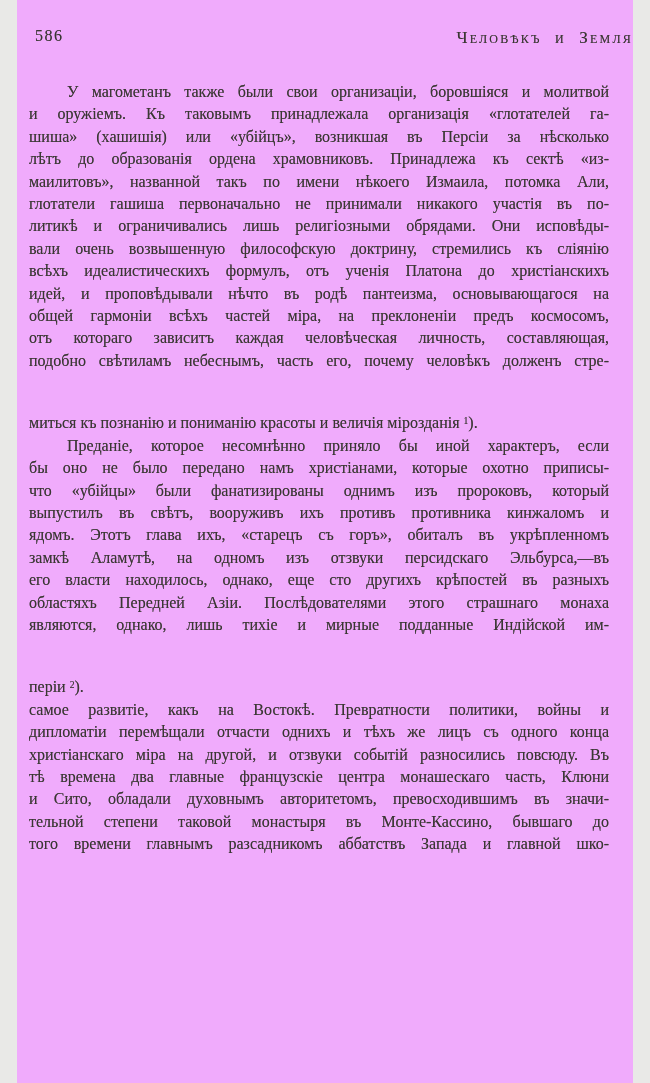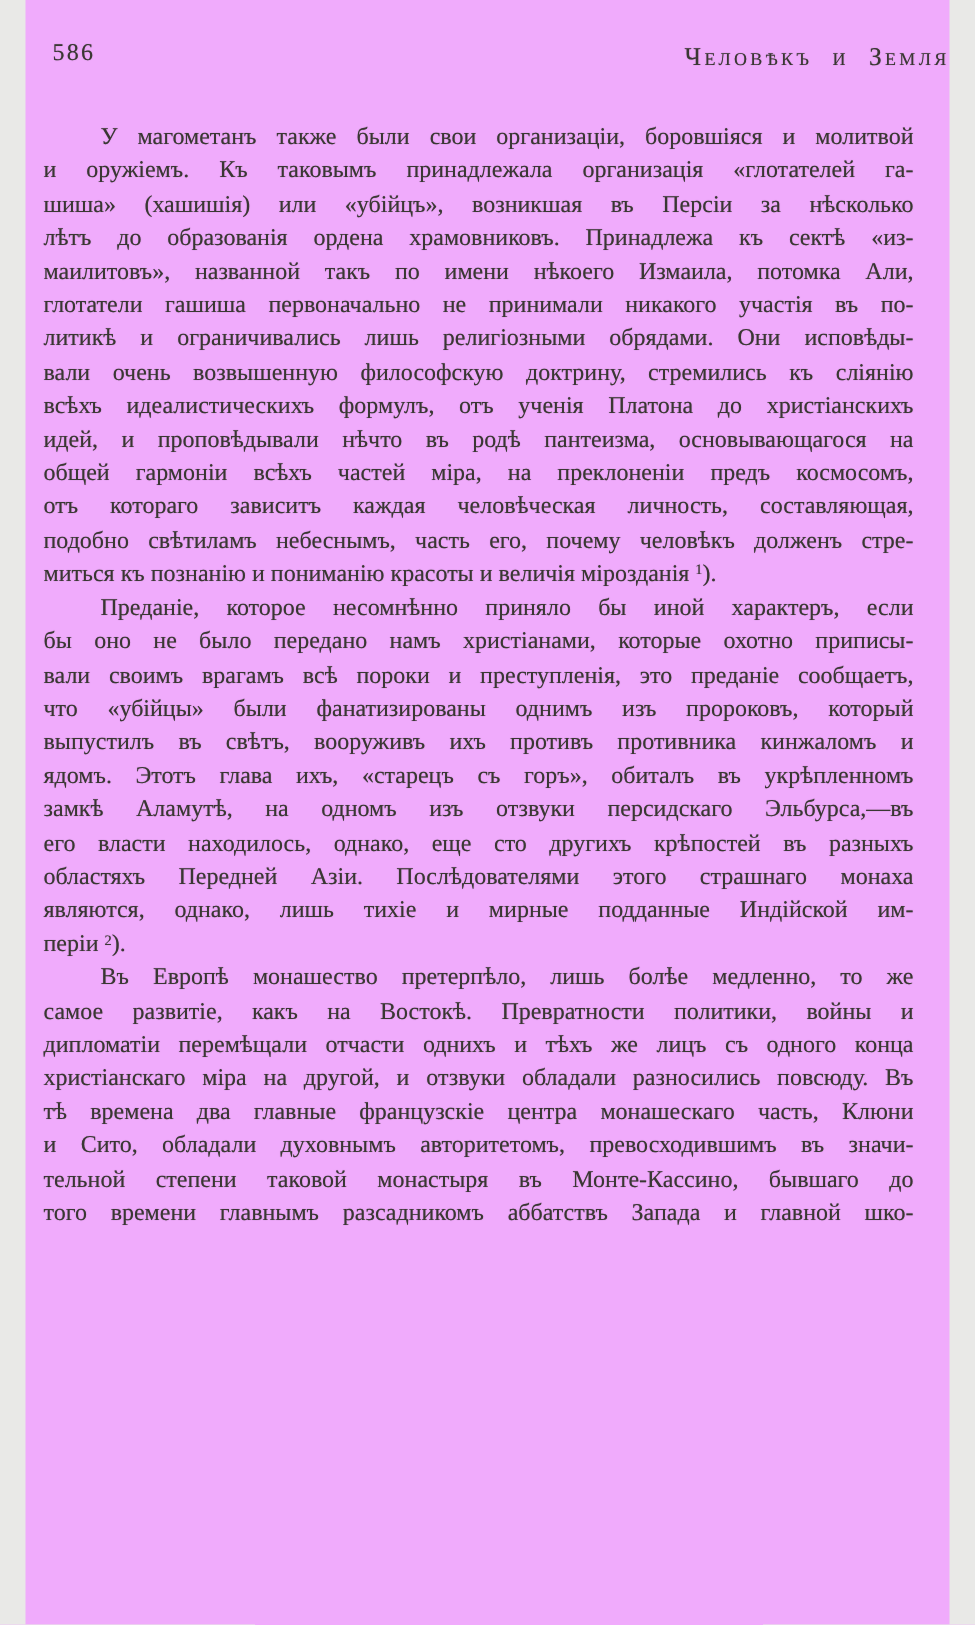--- a/index.html
+++ b/index.html
@@ -23,21 +23,21 @@
     font-variant:small-caps;
     font-size:17px; letter-spacing:2.2px; word-spacing:7px;
   }
   .bodytext {
     margin:29px 24px 0 12px;
     font-size:16px; line-height:22.4px;
   }
   .para { margin:0; }
   .tline { text-align:justify; text-align-last:justify; }
   .tline.indent { text-indent:38px; }
-  .tline.rag { text-align-last:left; }
+  .tline.rag { text-align-last:left;margin-top:40px; }
   sup { font-size:0.6em; line-height:0; vertical-align:0.45em; }
 </style>
 </head>
 <body>
 
 <div class="page">
   <div class="header">
     <span class="pagenum">586</span>
     <span class="running-title">Человѣкъ и Земля</span>
   </div>
@@ -55,35 +55,33 @@
         <div class="tline">всѣхъ идеалистическихъ формулъ, отъ ученія Платона до христіанскихъ</div>
         <div class="tline">идей, и проповѣдывали нѣчто въ родѣ пантеизма, основывающагося на</div>
         <div class="tline">общей гармоніи всѣхъ частей міра, на преклоненіи предъ космосомъ,</div>
         <div class="tline">отъ котораго зависитъ каждая человѣческая личность, составляющая,</div>
         <div class="tline">подобно свѣтиламъ небеснымъ, часть его, почему человѣкъ долженъ стре-</div>
         <div class="tline rag">миться къ познанію и пониманію красоты и величія мірозданія <sup>1</sup>).</div>
       </div>
       <div class="para">
         <div class="tline indent">Преданіе, которое несомнѣнно приняло бы иной характеръ, если</div>
         <div class="tline">бы оно не было передано намъ христіанами, которые охотно приписы-</div>
-        <div class="tline">вали своимъ врагамъ всѣ пороки и преступленія, это преданіе сообщаетъ,</div>
         <div class="tline">что «убійцы» были фанатизированы однимъ изъ пророковъ, который</div>
         <div class="tline">выпустилъ въ свѣтъ, вооруживъ ихъ противъ противника кинжаломъ и</div>
         <div class="tline">ядомъ. Этотъ глава ихъ, «старецъ съ горъ», обиталъ въ укрѣпленномъ</div>
         <div class="tline">замкѣ Аламутѣ, на одномъ изъ отзвуки персидскаго Эльбурса,—въ</div>
         <div class="tline">его власти находилось, однако, еще сто другихъ крѣпостей въ разныхъ</div>
         <div class="tline">областяхъ Передней Азіи. Послѣдователями этого страшнаго монаха</div>
         <div class="tline">являются, однако, лишь тихіе и мирные подданные Индійской им-</div>
         <div class="tline rag">періи <sup>2</sup>).</div>
       </div>
       <div class="para">
-        <div class="tline indent">Въ Европѣ монашество претерпѣло, лишь болѣе медленно, то же</div>
         <div class="tline">самое развитіе, какъ на Востокѣ. Превратности политики, войны и</div>
         <div class="tline">дипломатіи перемѣщали отчасти однихъ и тѣхъ же лицъ съ одного конца</div>
-        <div class="tline">христіанскаго міра на другой, и отзвуки обладали разносились повсюду. Въ</div>
+        <div class="tline">христіанскаго міра на другой, и отзвуки событій разносились повсюду. Въ</div>
         <div class="tline">тѣ времена два главные французскіе центра монашескаго часть, Клюни</div>
         <div class="tline">и Сито, обладали духовнымъ авторитетомъ, превосходившимъ въ значи-</div>
         <div class="tline">тельной степени таковой монастыря въ Монте-Кассино, бывшаго до</div>
         <div class="tline">того времени главнымъ разсадникомъ аббатствъ Запада и главной шко-</div>
       </div>
     </div>
 
 </div>
 
 </body></html>

